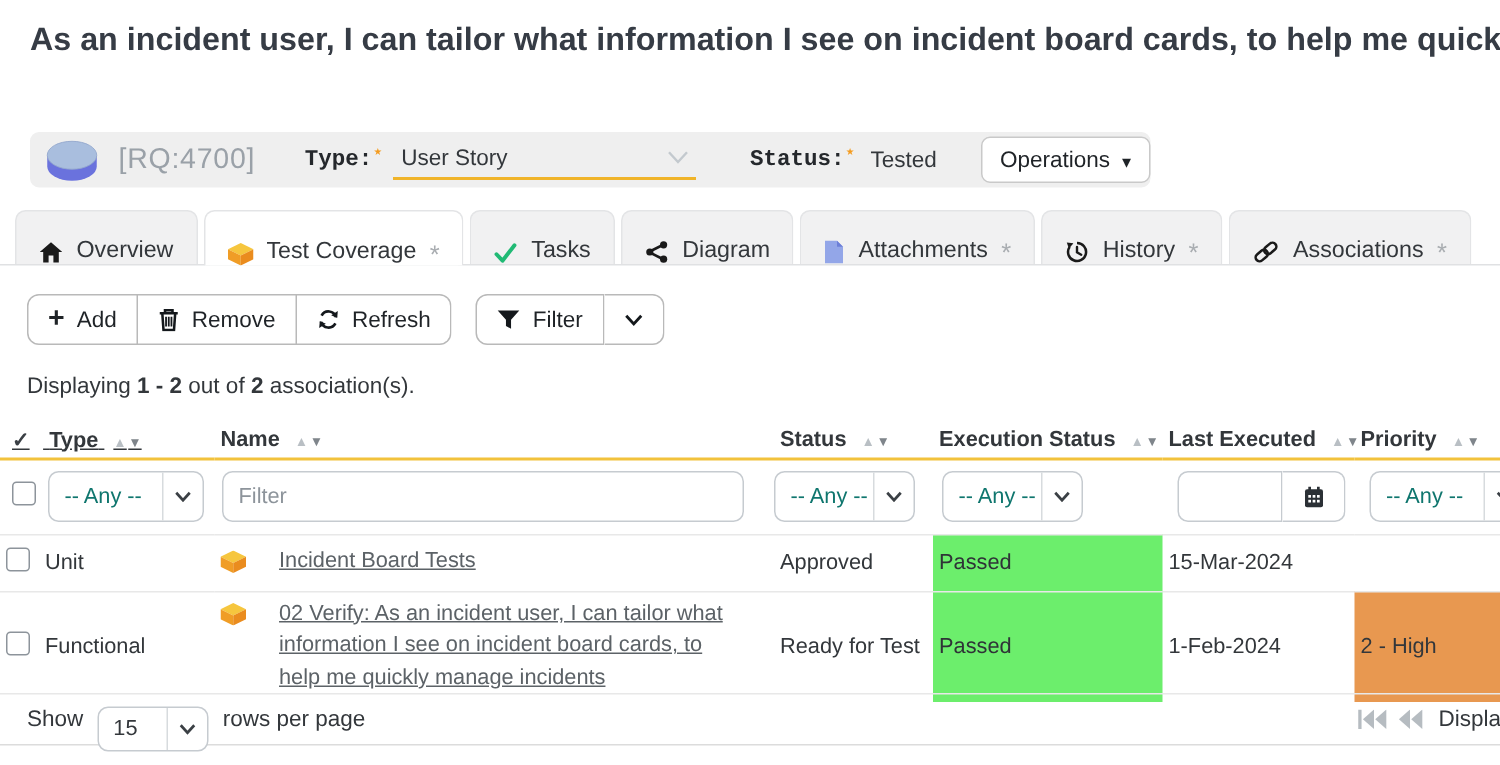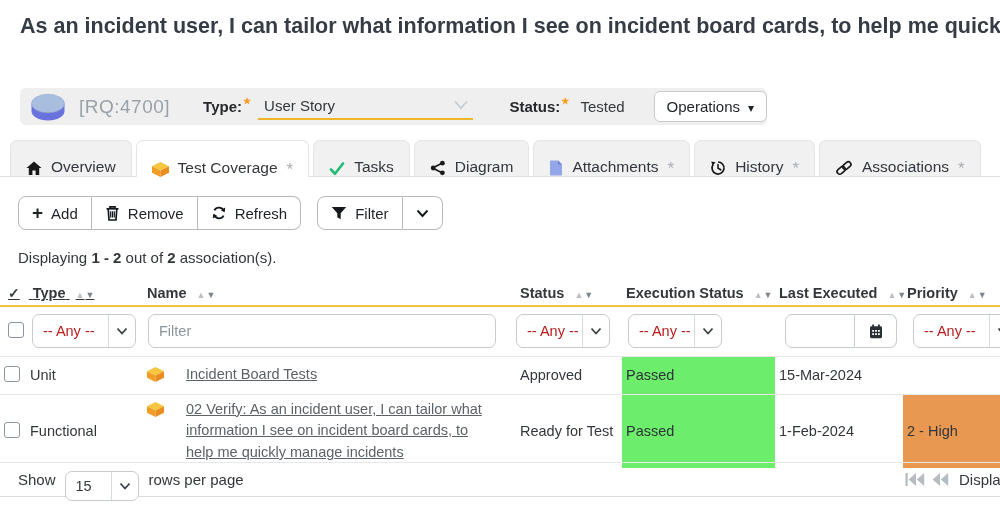--- a/index.html
+++ b/index.html
@@ -16,21 +16,21 @@
     font-size:21.5px; font-weight:bold; line-height:33px; color:#363c45;
   }
 
   
   .idbar {
     position:absolute; top:88px; left:20px; width:747px; height:37px;
     background:#efefef; border-radius:6px; display:flex; align-items:center;
   }
   .cyl { margin-left:10px; }
   .rq { font-size:19px; color:#9aa1a8; margin-left:13px; letter-spacing:.5px; }
-  .flabel { font-weight:bold; font-size:15px; color:#25282c; }
+  .flabel { font-weight:bold; font-size:15px; color:#25282c;font-family:Liberation Mono, monospace; }
   .flabel.type { margin-left:33px; }
   .flabel.status { margin-left:36px; }
   .star { color:#f49c20; font-size:9px; vertical-align:top; position:relative; top:-2px; margin-left:1px; }
   .type-select {
     margin-left:7px; width:230px; border-bottom:2px solid #f0b429;
     display:flex; align-items:center; justify-content:space-between;
     font-size:15px; padding:3px 4px 4px 6px; color:#33373b; cursor:pointer;
   }
   .status-value { margin-left:11px; font-size:15px; }
   .ops-btn {
@@ -76,21 +76,21 @@
   th.c-check-type { padding-left:8px;text-decoration:underline; }
   .sa { font-size:9px; margin-left:6px; }
   .sa .u { color:#b9bfc4; } .sa .d { color:#7f858b; margin-left:1px; }
   .hcheck { font-weight:bold; color:#3b4045; margin-right:9px; font-size:14px; }
 
   tr.filter-row td { height:50px; vertical-align:middle; }
   tr.filter-row td.c-check { padding-left:8px; }
   .cb { width:16px; height:16px; border:1px solid #8d949b; border-radius:3px; background:#fff; display:inline-block; cursor:pointer; }
   .sel {
     height:34px; border:1px solid #c6cbd0; border-radius:7px; background:#fff;
-    display:inline-flex; align-items:center; color:#b91c1c; font-size:14.5px; cursor:pointer;
+    display:inline-flex; align-items:center; color:#0f766e; font-size:14.5px; cursor:pointer;
   }
   .sel .txt { padding:0 8px 0 10px; flex:1; white-space:nowrap; overflow:hidden; }
   .sel .sep { width:1px; align-self:stretch; background:#d7dbde; }
   .sel .chev { width:26px; display:flex; justify-content:center; }
   .w104 { width:104px; } .w94 { width:94px; }
   .filter-input {
     height:34px; width:348px; border:1px solid #c6cbd0; border-radius:7px;
     padding:0 10px; font-size:14.5px; color:#33373b; font-family:"Liberation Sans",sans-serif; outline:none;
   }
   .filter-input::placeholder { color:#8d949b; }

